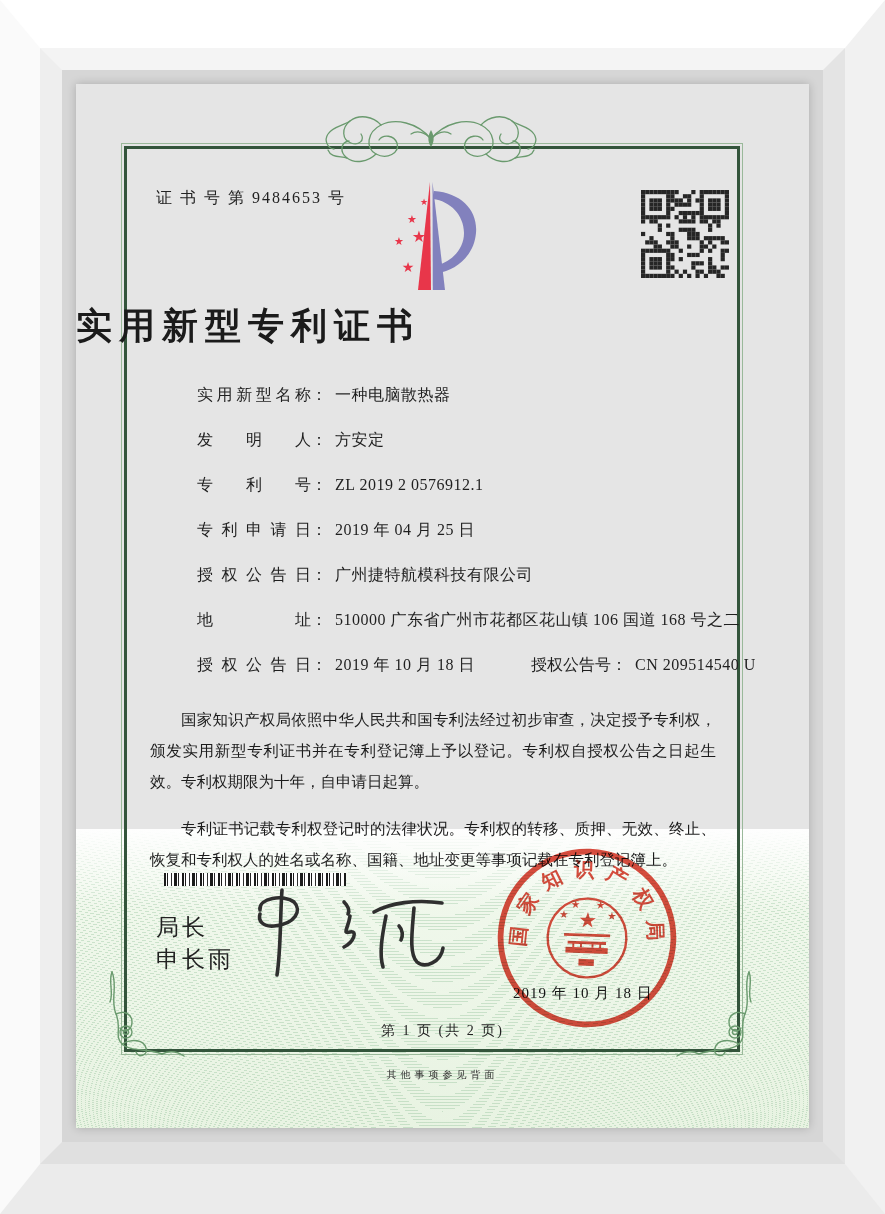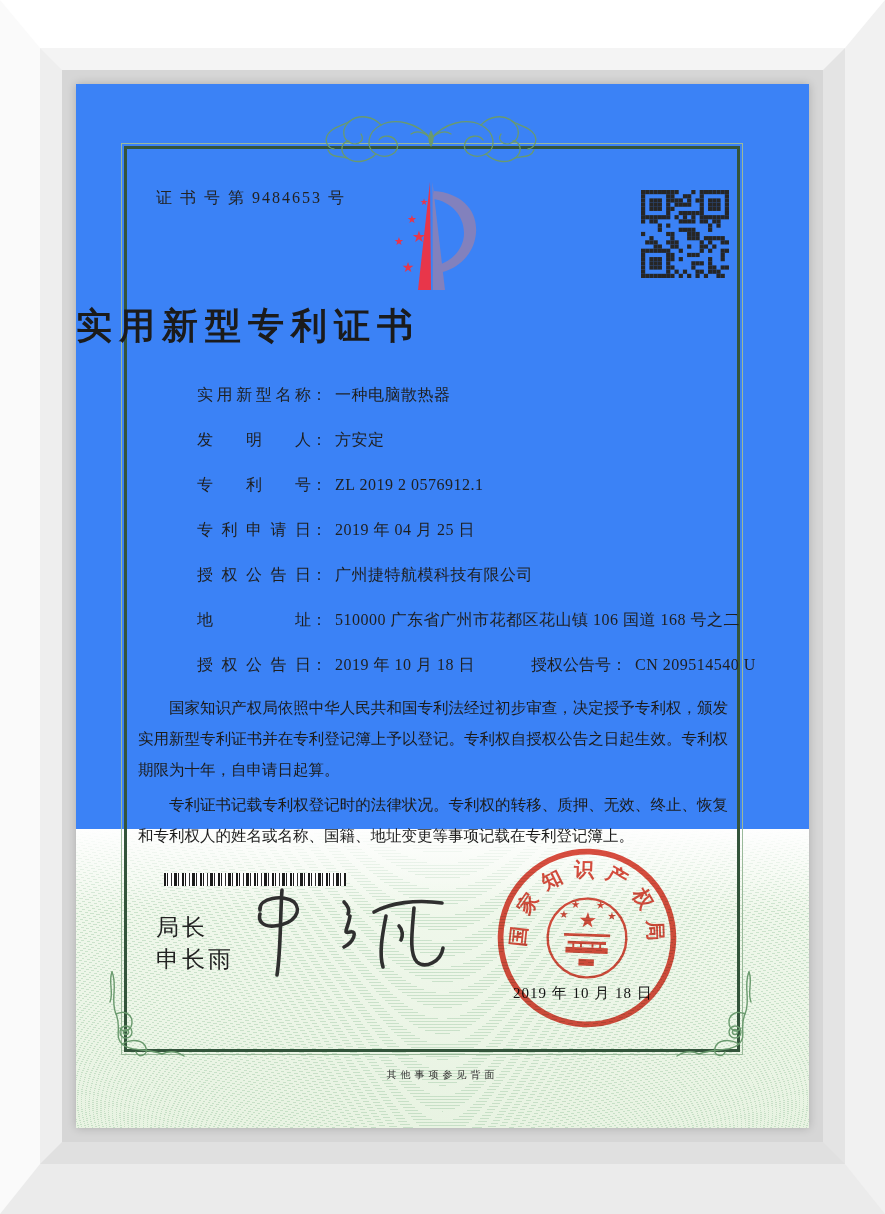--- a/index.html
+++ b/index.html
@@ -8,21 +8,21 @@
   
   .frame1{position:absolute;inset:0;box-sizing:border-box;
           border:12px solid;border-color:#f2f2f2 #d8d8d8 #cfcfcf #e8e8e8;}
   .frame2{position:absolute;inset:0;box-sizing:border-box;
           border-style:solid;border-width:48px 40px 50px 40px;
           border-color:#ffffff #f1f1f1 #ebebeb #fafafa;}
   .frame3{position:absolute;inset:0;box-sizing:border-box;
           border-style:solid;border-width:22px;
           border-color:#f4f4f4 #e4e4e4 #e0e0e0 #eeeeee;}
   .mat{position:absolute;inset:0;box-sizing:border-box;border:14px solid #d6d6d6;}
-  .paper{position:absolute;inset:0;background:#3b82f6;box-shadow:0 0 9px rgba(0,0,0,.20);}
+  .paper{position:absolute;inset:0;background:#e5e5e5;box-shadow:0 0 9px rgba(0,0,0,.20);}
 
   
   .green-zone{position:absolute;left:0;right:0;top:745px;bottom:0;
     background:
       repeating-radial-gradient(120% 90% at 50% 135%, rgba(120,178,132,.30) 0 1px, rgba(0,0,0,0) 1px 5px),
       linear-gradient(#f2f9ee,#e8f3e2);}
   .green-zone::before{content:'';position:absolute;left:0;right:0;top:0;height:80px;
       background:linear-gradient(#fefefe,rgba(254,254,254,0));}
 
   
@@ -47,21 +47,21 @@
   .field-row{height:45px;line-height:22px;white-space:nowrap;margin-left:41px;}
   .lbl{display:inline-block;width:114px;text-align:justify;text-align-last:justify;
        -moz-text-align-last:justify;vertical-align:top;}
   .colon{display:inline-block;margin-right:8px;}
   .val{letter-spacing:.5px;}
   .grant-gap{display:inline-block;width:56px;}
 
   
   .paras{position:absolute;left:58px;top:604px;width:598px;font-size:15.5px;
          line-height:31px;text-align:justify;color:#1c1c1c;}
-  .paras p{margin:4px;text-indent:2em;font-family:Liberation Serif, serif;}
+  .paras p{margin:16px;text-indent:2em;font-family:Liberation Serif, serif;}
 
   
   .barcode{position:absolute;left:88px;top:789px;width:182px;height:13px;
     background:repeating-linear-gradient(90deg,
       #1b1b1b 0,#1b1b1b 2px,#fff 2px,#fff 3px,
       #1b1b1b 3px,#1b1b1b 4px,#fff 4px,#fff 7px,
       #303030 7px,#303030 8px,#fff 8px,#fff 10px,
       #1b1b1b 10px,#1b1b1b 13px,#fff 13px,#fff 14px,
       #262626 14px,#262626 15px,#fff 15px,#fff 18px);}
   .signer{position:absolute;left:80px;top:828px;font-size:23px;letter-spacing:3px;color:#222;}
@@ -421,19 +421,20 @@
                 <text x="125" y="80" font-size="11" text-anchor="middle" stroke="none">★</text>
                 <path d="M76,97 L124,97" stroke-width="3" fill="none"></path>
                 <path d="M80,105 L120,105" stroke-width="3" fill="none"></path>
                 <rect x="78" y="110" width="44" height="6" stroke="none"></rect>
                 <path d="M86,105 v5 M94,105 v5 M106,105 v5 M114,105 v5" stroke-width="2" fill="none"></path>
                 <rect x="92" y="122" width="16" height="7" stroke="none"></rect>
               </g>
             </g>
           </svg>
 
+          <div class="page-info">第 1 页 (共 2 页)</div>
           <div class="back-note">其他事项参见背面</div>
 
         </div>
       </div>
     </div>
   </div>
 </div>
 
 </body></html>

